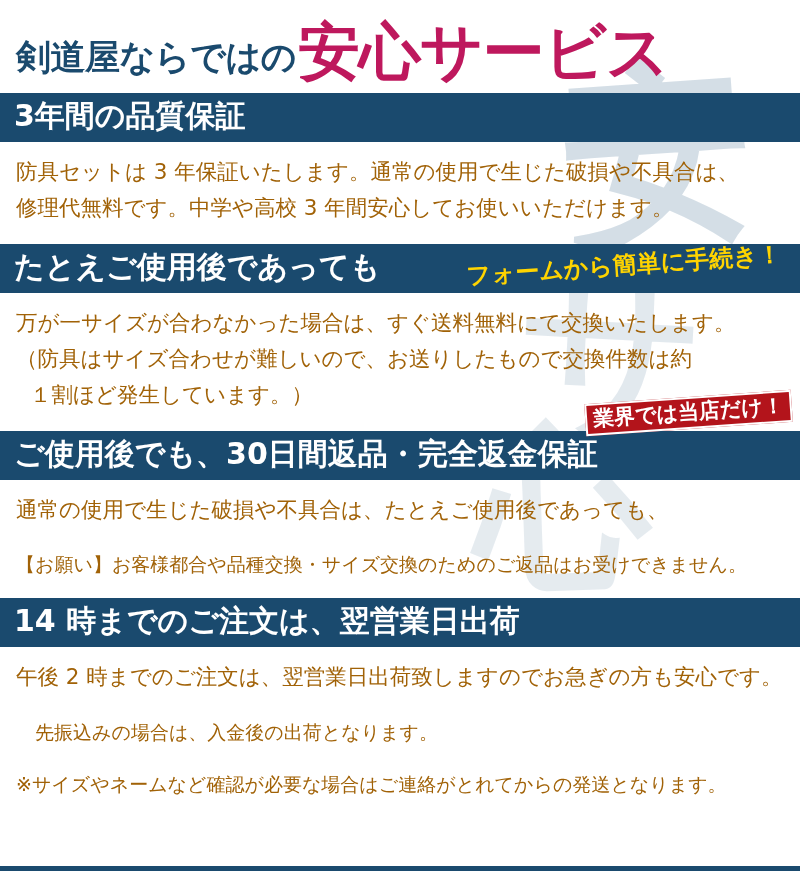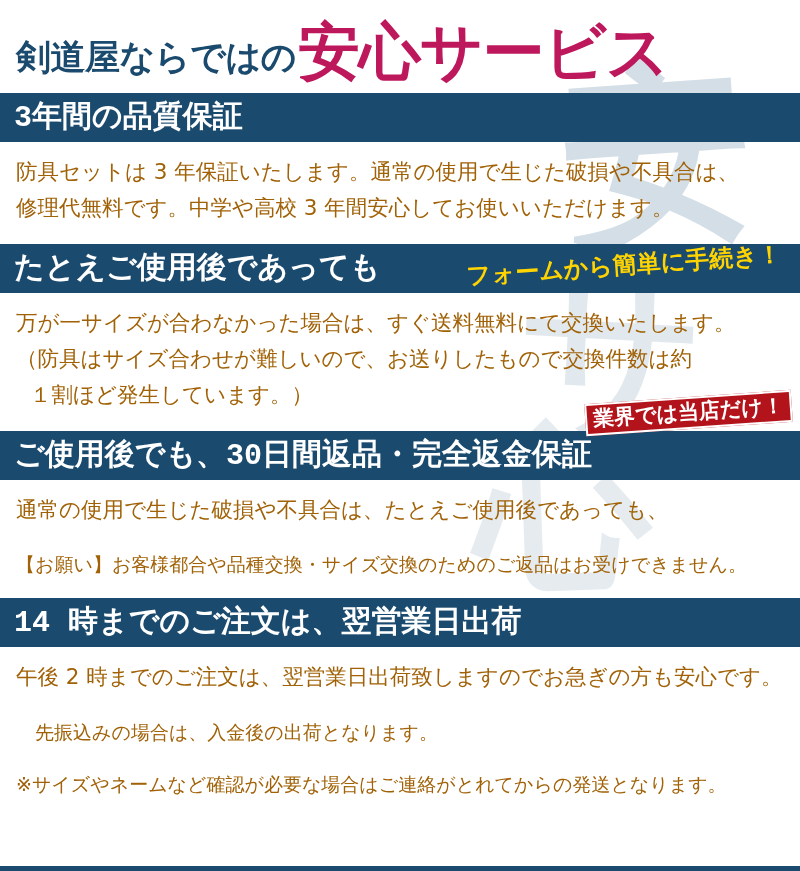--- a/index.html
+++ b/index.html
@@ -75,21 +75,21 @@
     font-weight: 700;
     letter-spacing: 0px;
     padding: 7px 14px 9px 14px;
     margin-top: 10px;
     position: relative;
     display: flex;
     align-items: center;
     box-sizing: border-box;
     height: 49px;
   }
-  .band .band-title { white-space: nowrap; font-family: Liberation Mono, monospace; }
+  .band .band-title { white-space: nowrap; }
 
   .stamp {
     position: absolute;
     font-family: "DejaVu Serif", "Liberation Serif", serif;
     font-size: 22px;
     font-weight: 700;
     color: #ffffff;
     background: #b3141b;
     border: 2px solid #ffffff;
     padding: 1px 6px 3px 6px;

